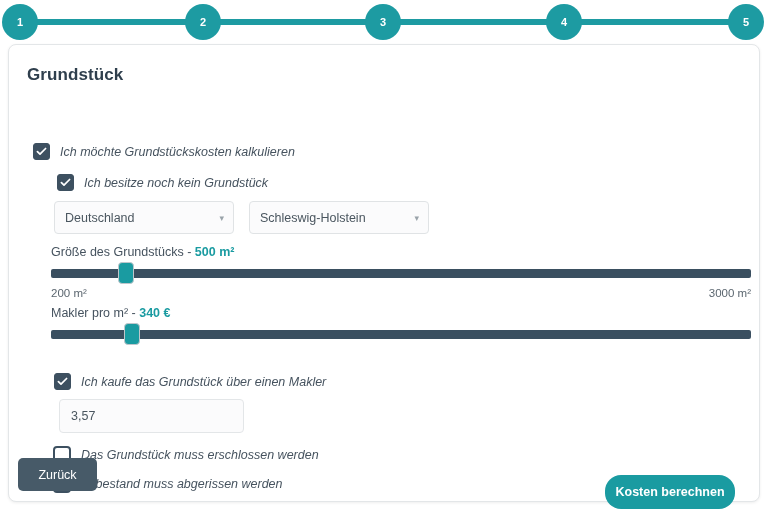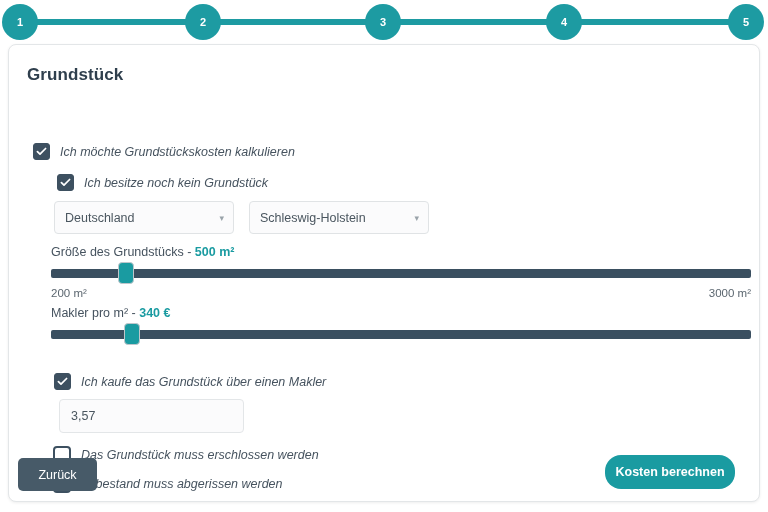--- a/index.html
+++ b/index.html
@@ -194,21 +194,21 @@
     font-family: "Liberation Sans", sans-serif;
     cursor: pointer;
     text-align: center;
   }
   .btn-back {
     left: 18px; top: 458px;
     width: 79px; height: 33px;
     background: #475a68;
   }
   .btn-calc {
-    left: 605px; top: 455px;
+    left: 605px; top: 475px;
     width: 130px; height: 34px;
     background: #1a9ba1;
     font-weight: bold;
     border-radius: 16px;
   }
 </style>
 </head>
 <body>
 
 <div class="stepper">

